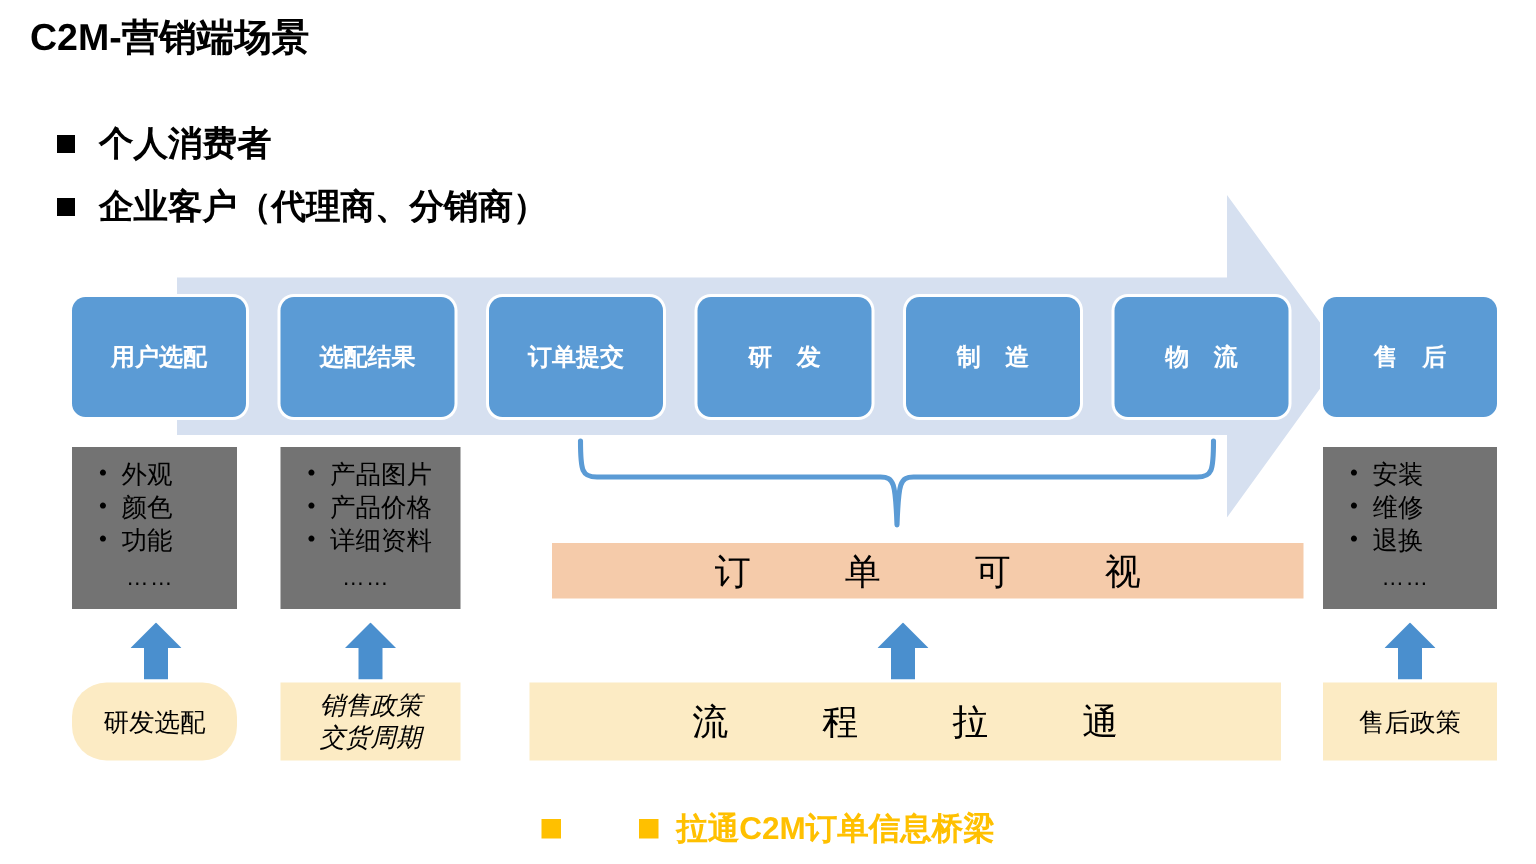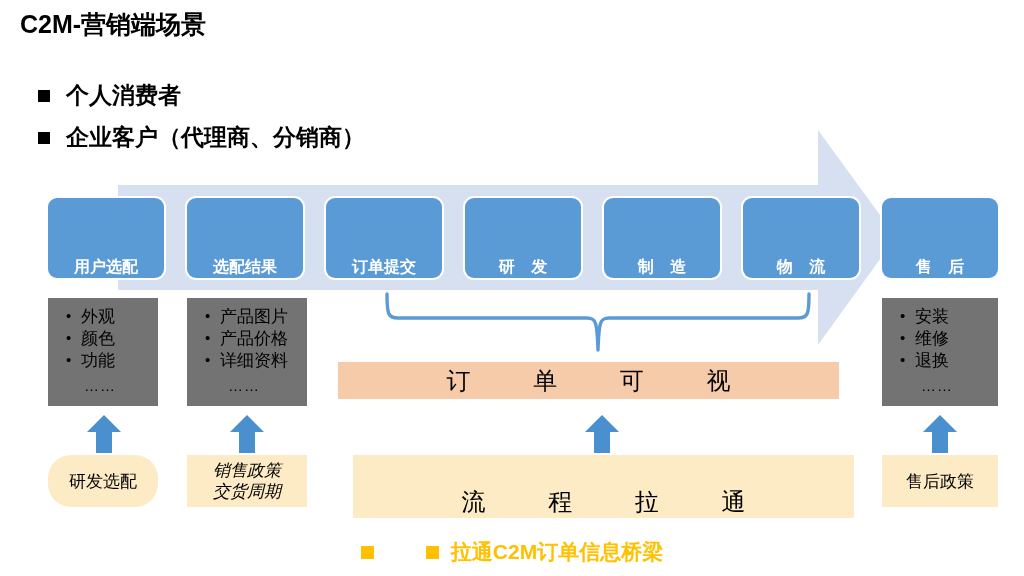--- a/index.html
+++ b/index.html
@@ -56,21 +56,21 @@
   .pbox {
     position: absolute;
     top: 198px;
     height: 80px;
     background: #5B9BD5;
     border-radius: 9px;
     color: #ffffff;
     font-size: 16px;
     font-weight: bold;
     display: flex;
-    align-items: flex-end;
+    align-items: center;
     justify-content: center;
     box-shadow: 0 0 0 2px #ffffff;
   }
   .pbox.wide-sp { letter-spacing: 6px; text-indent: 6px; }
 
   .pbox.p0 { left: 48px;  width: 116px; }
   .pbox.p1 { left: 187px; width: 116px; }
   .pbox.p2 { left: 326px; width: 116px; }
   .pbox.p3 { left: 465px; width: 116px; }
   .pbox.p4 { left: 604px; width: 116px; }
@@ -123,35 +123,34 @@
   }
 
   
   .banner {
     position: absolute;
     display: flex;
     align-items: center;
     justify-content: center;
   }
   .banner-peach {
-    left: 338px; top: 362px;
+    left: 368px; top: 362px;
     width: 501px; height: 37px;
     background: #F5CBAA;
     font-size: 24px;
     letter-spacing: 28px;
     text-indent: 28px;
   }
   .banner-cream {
     left: 353px; top: 455px;
-    width: 501px; height: 63px;
+    width: 501px; height: 52px;
     background: #FCEBC4;
     font-size: 24px;
     letter-spacing: 28px;
     text-indent: 28px;
-    align-items: flex-end;
   }
 
   
   .cbox {
     position: absolute;
     top: 455px;
     height: 52px;
     background: #FCEBC4;
     display: flex;
     align-items: center;

